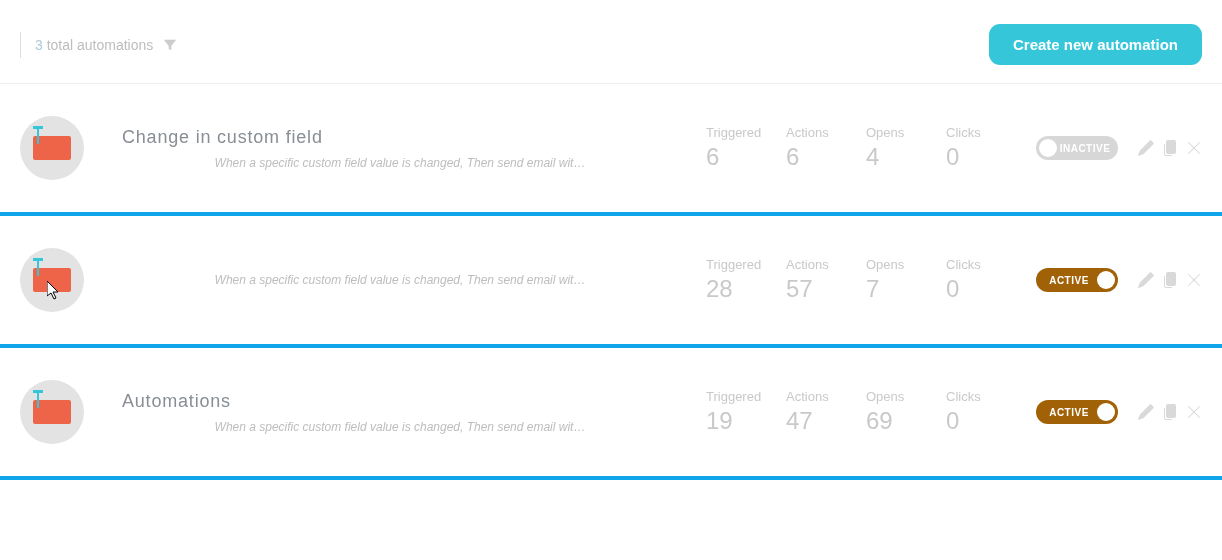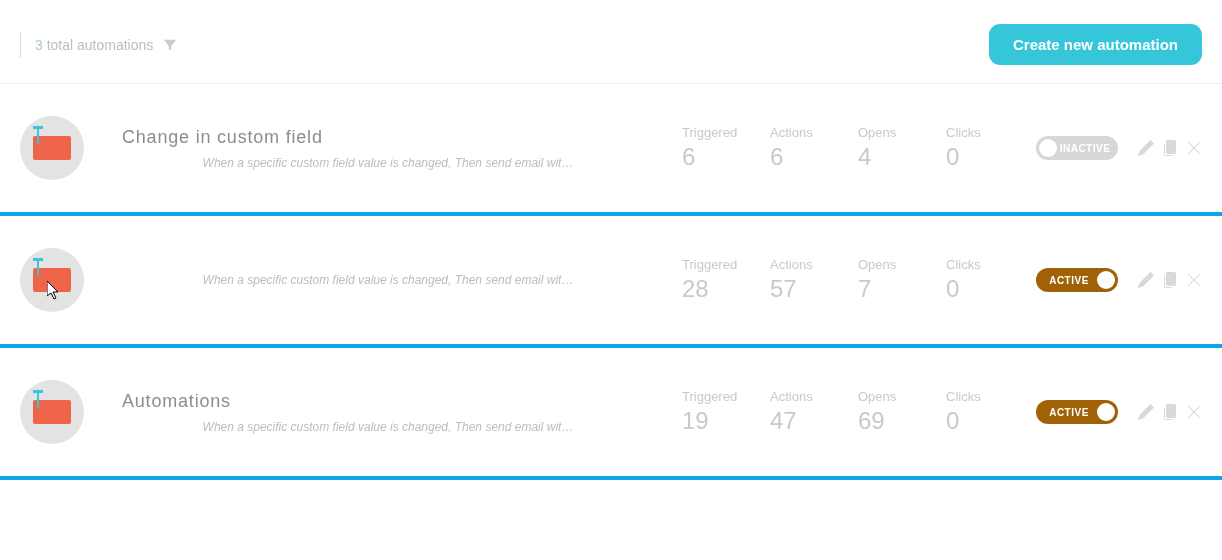--- a/index.html
+++ b/index.html
@@ -110,21 +110,21 @@
       font-size: 12px;
       color: #bdbdbd;
       font-style: italic;
       white-space: nowrap;
       overflow: hidden;
       text-overflow: ellipsis;
       text-align: center;
     }
     .stats {
       display: flex;
-      gap: 28px;
+      gap: 20px;
       margin-right: 30px;
       margin-left: 28px;
     }
     .stat {
       text-align: left;
       width: 60px;
     }
     .stat-label {
       font-size: 13px;
       color: #c9c9c9;

